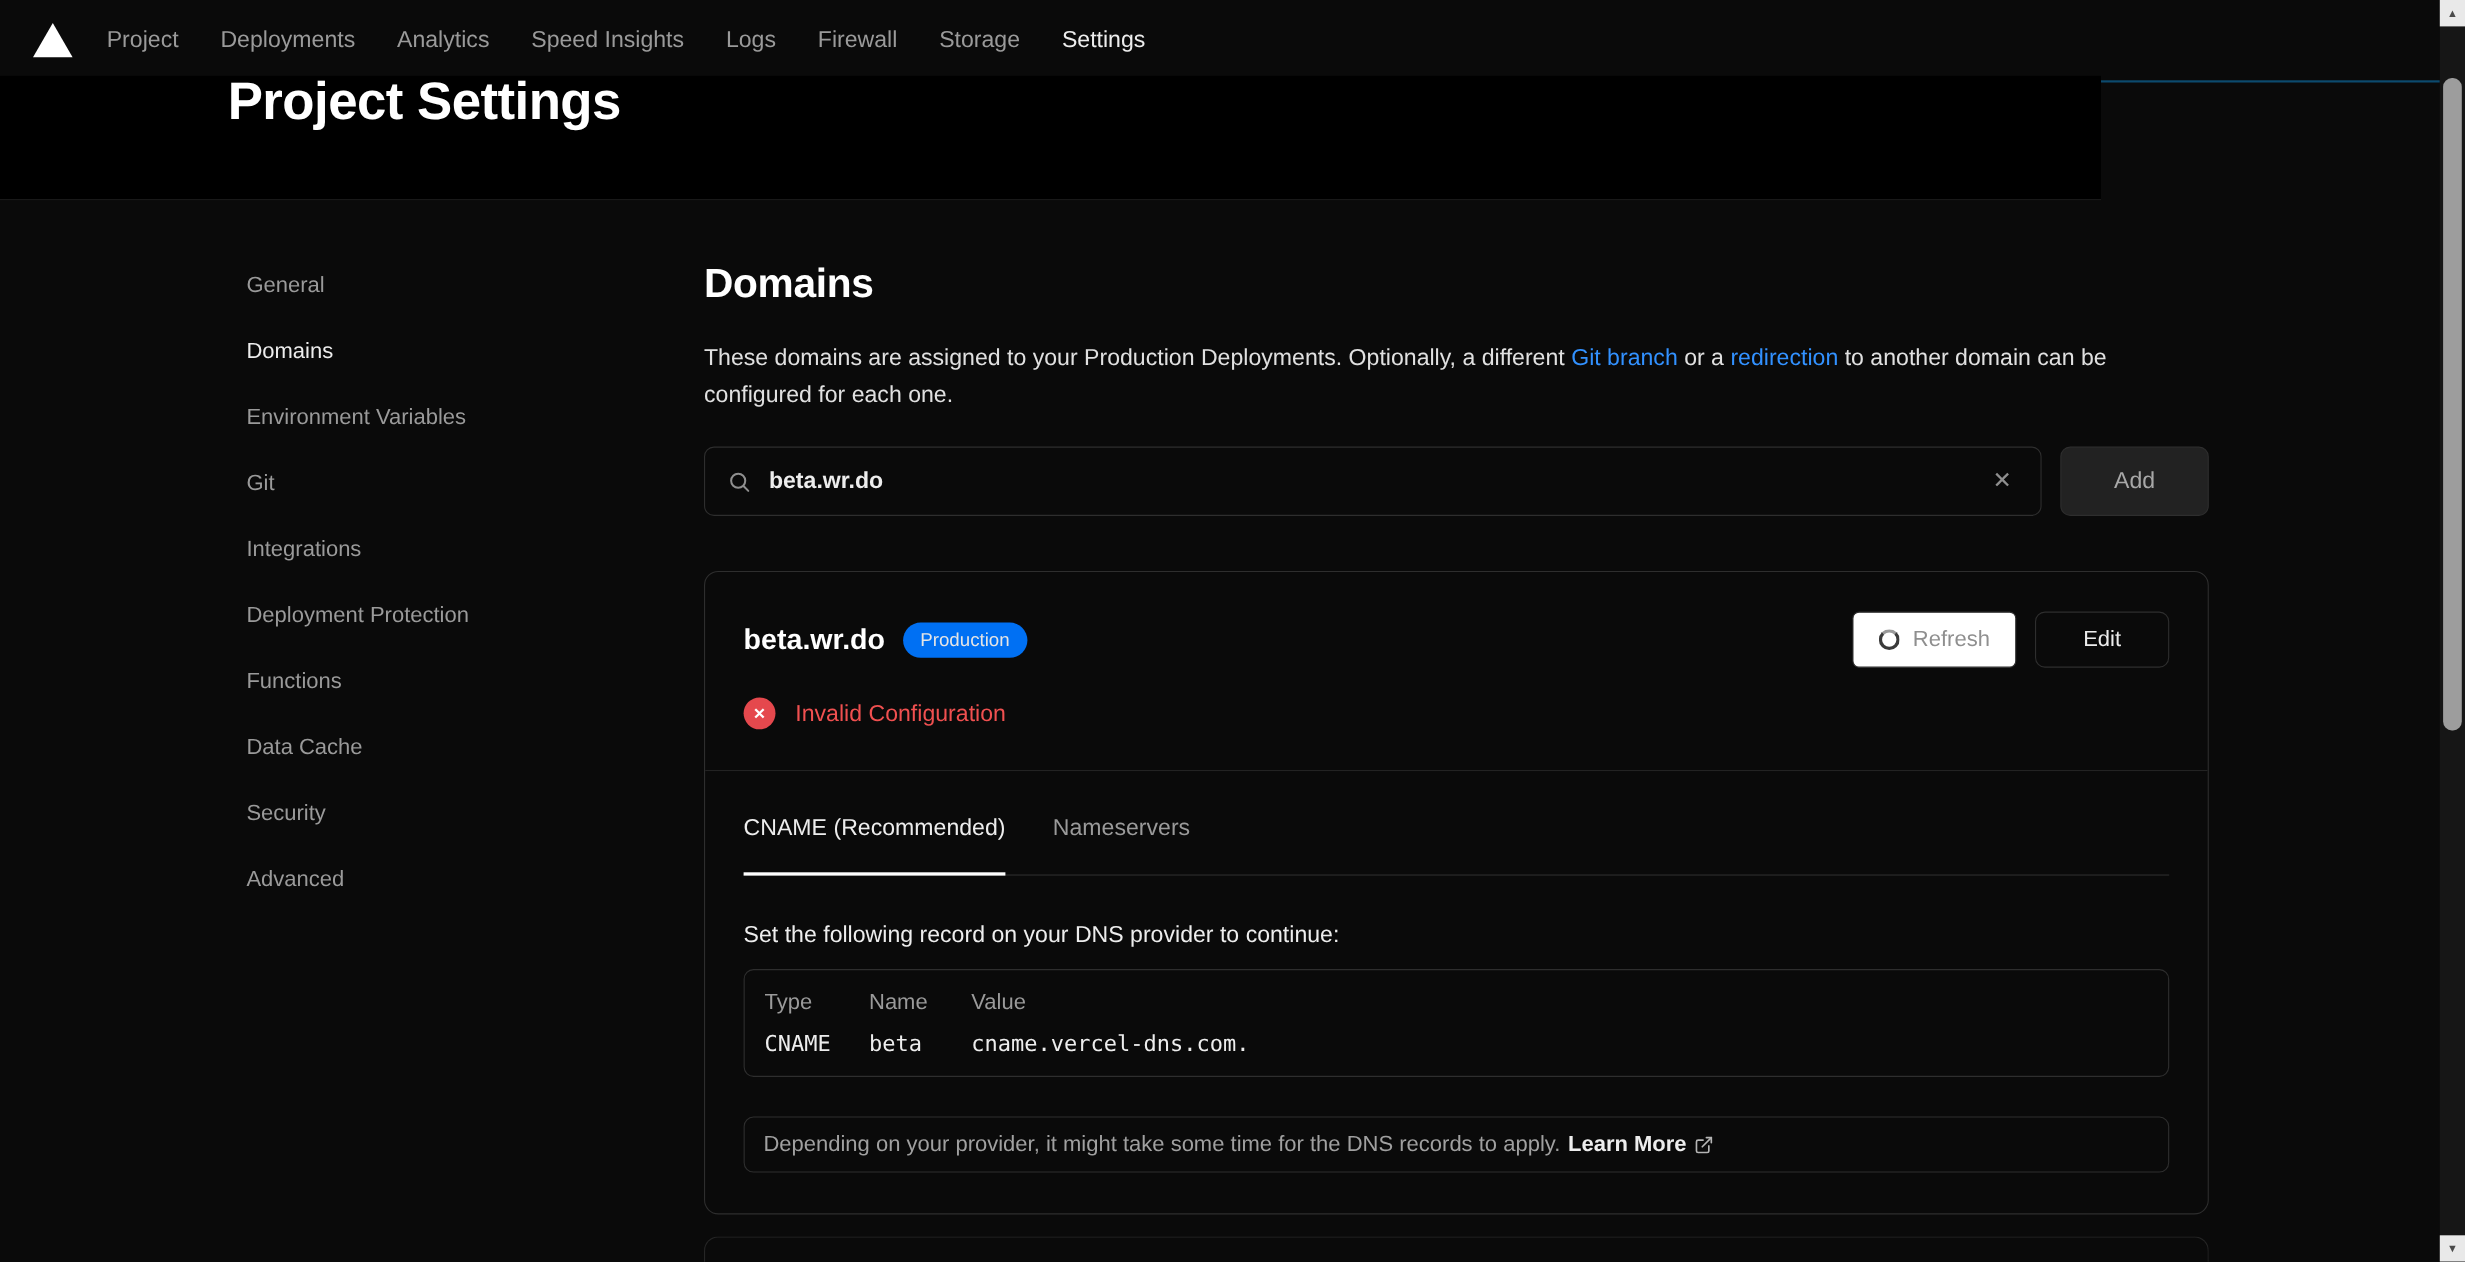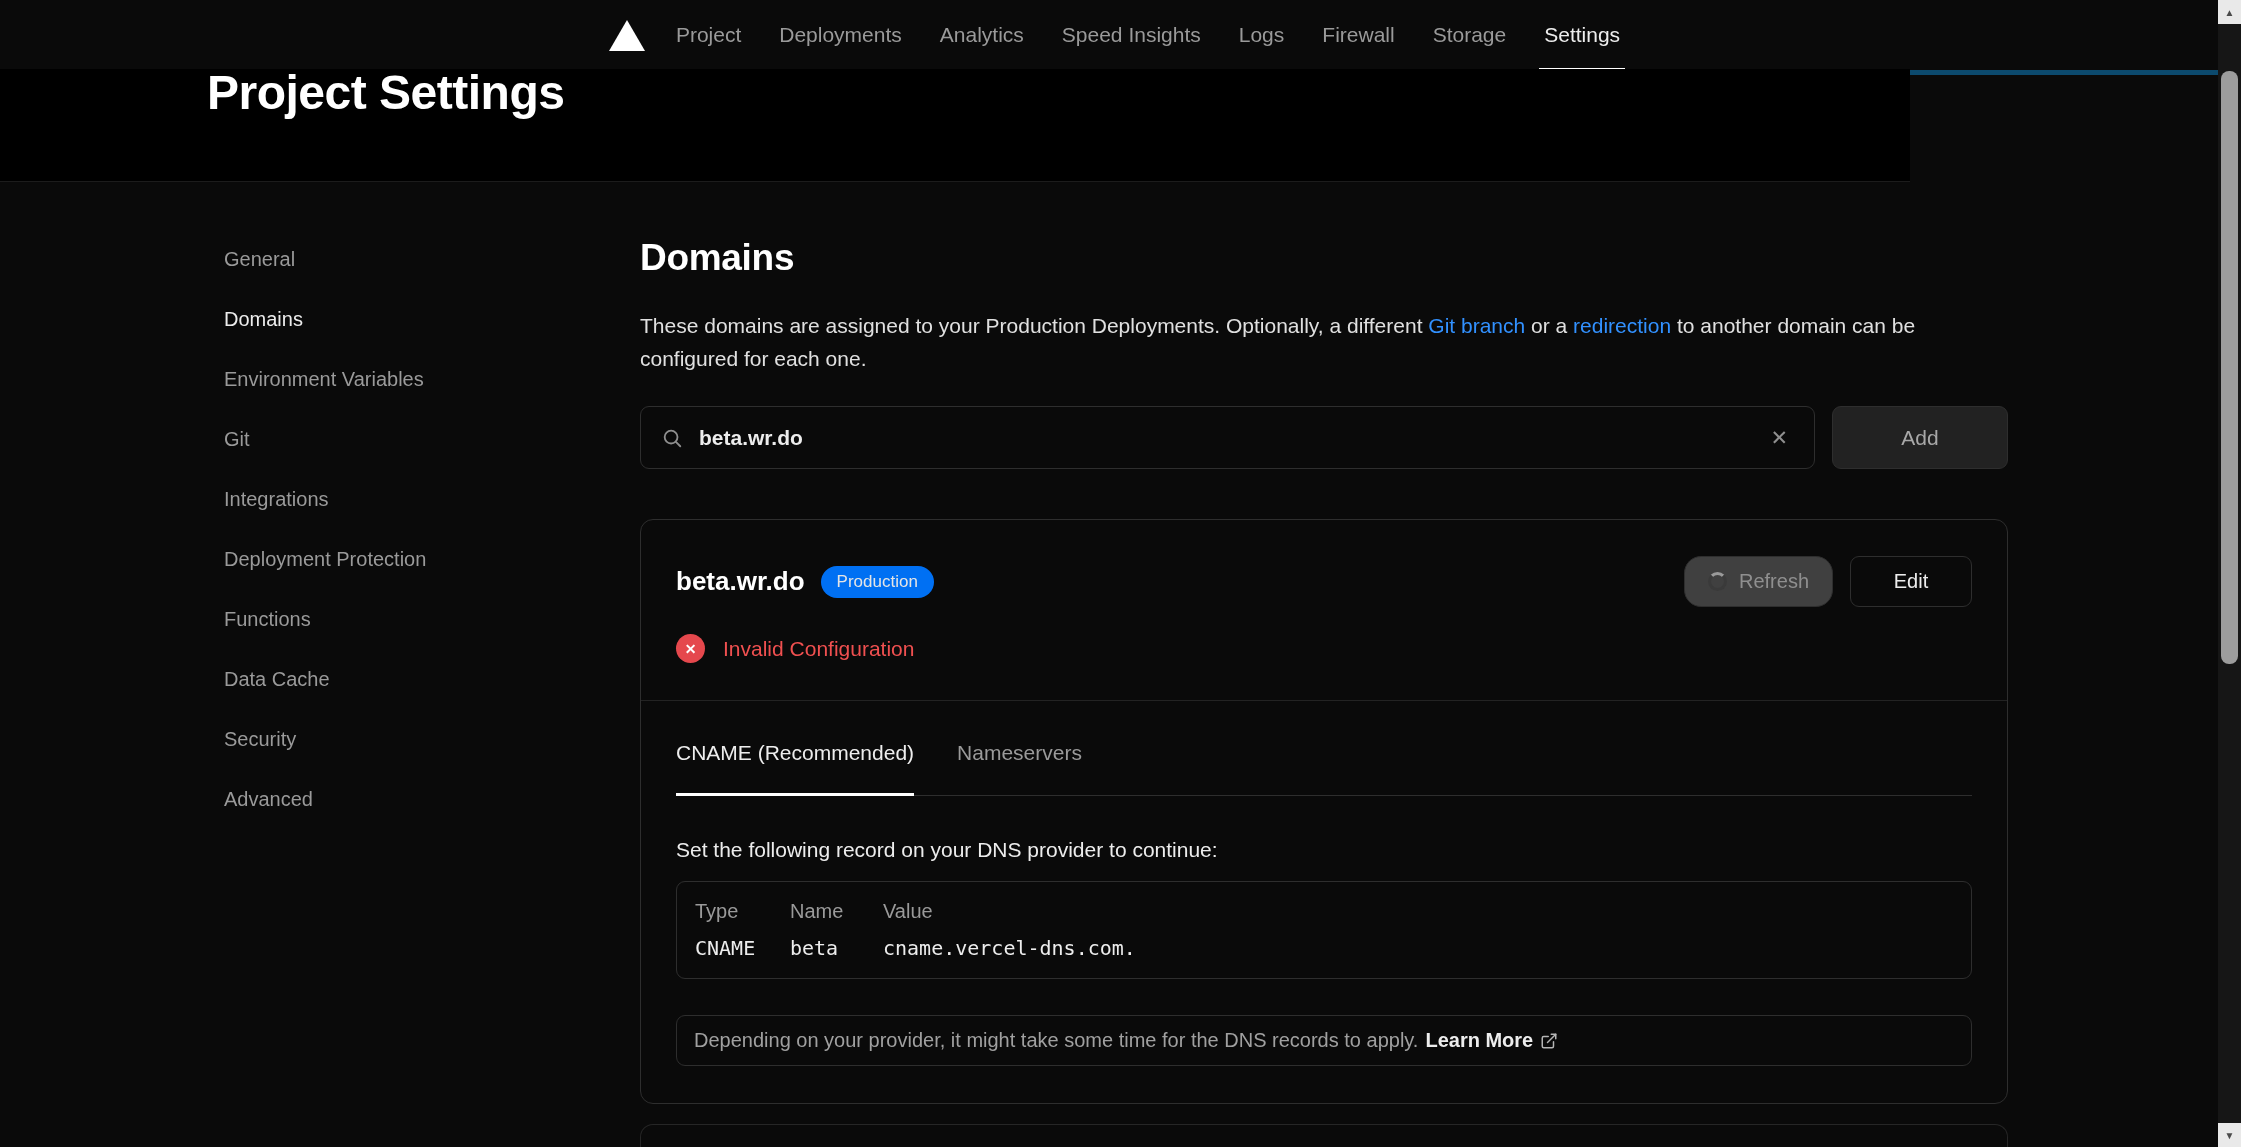--- a/index.html
+++ b/index.html
@@ -6,21 +6,21 @@
   html,body { width:2241px; height:1147px; overflow:hidden; }
   body {
     background:#0a0a0a;
     font-family:"Liberation Sans", sans-serif;
     color:#ededed;
     position:relative;
   }
 
   
   .topnav{position:absolute;top:0;left:0;width:2218px;height:75px;background:#0a0a0a;
-    border-bottom:5px solid #0c4a6e;display:flex;align-items:stretch;padding-left:28px;justify-content:center;}
+    border-bottom:2px solid #0c4a6e;display:flex;align-items:stretch;padding-left:28px;}
   .logo{display:flex;align-items:center;justify-content:center;width:40px;margin-right:10px;cursor:pointer;}
   .logo .tri{width:0;height:0;border-left:18px solid transparent;border-right:18px solid transparent;border-bottom:31px solid #ffffff;}
   .nav-item{display:flex;align-items:center;padding:0 19px;font-size:21px;color:#9a9a9a;position:relative;cursor:pointer;white-space:nowrap;}
   .nav-item.active{color:#ededed;font-weight:500;}
   .nav-item.active::after{content:"";position:absolute;left:14px;right:14px;bottom:-1px;height:3px;background:#ffffff;}
 
   
   .page-header{position:absolute;top:69px;left:0;width:1910px;height:113px;background:#000000;border-bottom:1px solid #1c1c1c;}
   .page-header h1{position:absolute;left:207px;top:-4px;font-size:48px;font-weight:600;letter-spacing:-0.5px;color:#ffffff;}
 
@@ -32,29 +32,29 @@
   
   .main{position:absolute;left:640px;top:182px;width:1368px;}
   .main h2{margin-top:55px;font-size:37px;font-weight:700;color:#ffffff;letter-spacing:-0.3px;}
   .desc{margin-top:30px;font-size:21px;line-height:33px;color:#e0e0e0;max-width:1368px;}
   .desc a{color:#3291ff;text-decoration:none;cursor:pointer;}
 
   .search-row{margin-top:31px;display:flex;gap:17px;}
   .search-box{flex:1;height:63px;border:1px solid #2e2e2e;border-radius:9px;display:flex;align-items:center;padding:0 20px;background:#0a0a0a;}
   .search-box input{flex:1;margin-left:16px;background:transparent;border:none;outline:none;color:#ededed;font-size:21px;font-weight:600;font-family:inherit;}
   .clear-btn{background:none;border:none;color:#8f8f8f;font-size:21px;cursor:pointer;padding:2px 6px;line-height:1;font-family:inherit;}
-  .add-btn{width:176px;height:63px;border-radius:9px;background:#222222;border:1px solid #2e2e2e;color:#a8a8a8;font-size:21px;cursor:pointer;font-family:inherit;}
+  .add-btn{width:135px;height:63px;border-radius:9px;background:#222222;border:1px solid #2e2e2e;color:#a8a8a8;font-size:21px;cursor:pointer;font-family:inherit;}
 
   
   .card{margin-top:50px;height:585px;border:1px solid #2e2e2e;border-radius:13px;background:#0a0a0a;overflow:hidden;}
   .card-head{display:flex;align-items:center;padding:36px 35px 0;}
   .domain-name{font-size:26px;font-weight:600;color:#ffffff;}
   .badge{margin-left:16px;background:#0070f3;color:#e5e5e5;font-size:17px;font-weight:500;padding:6px 16px;border-radius:999px;}
   .spacer{flex:1;}
-  .btn-refresh{height:51px;padding:0 23px;border-radius:17px;background:#404040;border:1px solid #2e2e2e;color:#8f8f8f;
+  .btn-refresh{height:51px;padding:0 23px;border-radius:6px;background:#ffffff;border:1px solid #2e2e2e;color:#8f8f8f;
     font-size:20px;display:flex;align-items:center;gap:12px;cursor:default;font-family:inherit;}
   .spinner{width:19px;height:19px;border-radius:50%;border:3px solid #3a3a3a;border-top-color:#9a9a9a;}
   .btn-edit{height:51px;width:122px;margin-left:17px;border-radius:9px;background:#0a0a0a;border:1px solid #2e2e2e;color:#ededed;font-size:20px;cursor:pointer;font-family:inherit;}
 
   .status-row{margin-top:27px;padding:0 35px;display:flex;align-items:center;gap:18px;height:29px;}
   .err-icon{width:29px;height:29px;border-radius:50%;background:#e5484d;color:#ffffff;font-size:14px;font-weight:700;
     display:flex;align-items:center;justify-content:center;flex:none;}
   .err-text{color:#f05050;font-size:21px;}
 
   .card-divider{margin-top:37px;border-top:1px solid #232323;}

